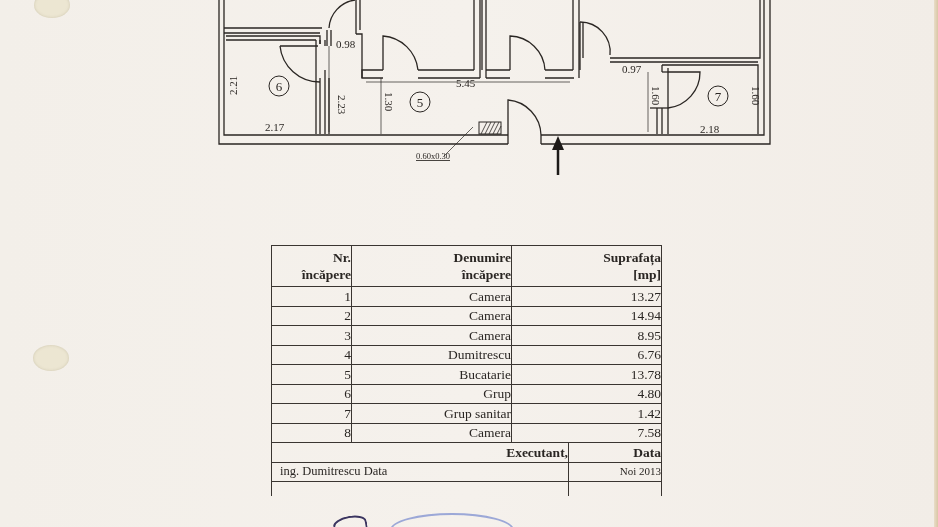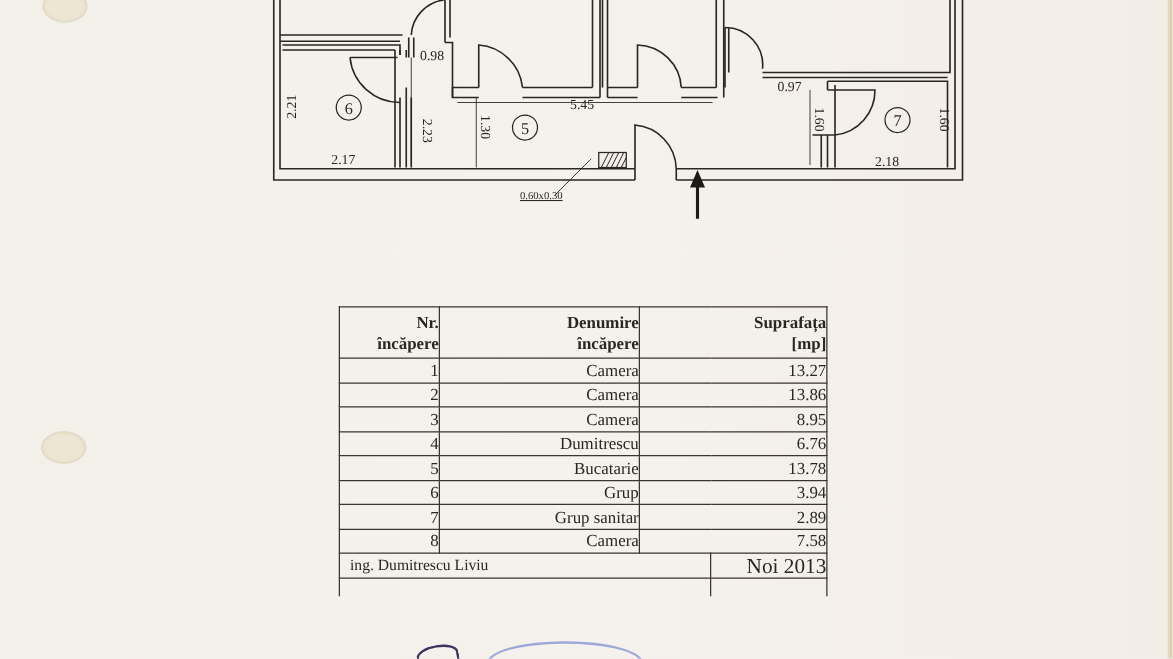--- a/index.html
+++ b/index.html
@@ -184,55 +184,59 @@
       </th>
     </tr>
     <tr>
       <td>1</td>
       <td>Camera</td>
       <td colspan="2">13.27</td>
     </tr>
     <tr>
       <td>2</td>
       <td>Camera</td>
-      <td colspan="2">13.86</td>
+      <td colspan="2">14.94</td>
     </tr>
     <tr>
       <td>3</td>
       <td>Camera</td>
       <td colspan="2">8.95</td>
     </tr>
     <tr>
       <td>4</td>
       <td>Dumitrescu</td>
       <td colspan="2">6.76</td>
     </tr>
     <tr>
       <td>5</td>
       <td>Bucatarie</td>
       <td colspan="2">13.78</td>
     </tr>
     <tr>
       <td>6</td>
       <td>Grup</td>
-      <td colspan="2">3.94</td>
+      <td colspan="2">4.80</td>
     </tr>
     <tr>
       <td>7</td>
       <td>Grup sanitar</td>
-      <td colspan="2">2.89</td>
+      <td colspan="2">1.42</td>
     </tr>
     <tr>
       <td>8</td>
       <td>Camera</td>
       <td colspan="2">7.58</td>
     </tr>
-    <tr>
-      <td colspan="3" class="left">ing. Dumitrescu Liviu</td>
-      <td style="font-size:17px">Noi 2013</td>
+    <tr class="exec-row">
+      <td colspan="3">Executant,</td>
+      <td>Data</td>
+    </tr>
+    <tr>
+      <td colspan="3" class="left">ing. Dumitrescu Data</td>
+      <td style="font-size:11px">Noi 2013</td>
     </tr>
     <tr>
       <td colspan="3" class="sign"></td>
       <td class="sign"></td>
     </tr>
   </tbody>
     </table>
 
   <div class="signature"></div>
   <div class="stamp"></div>

